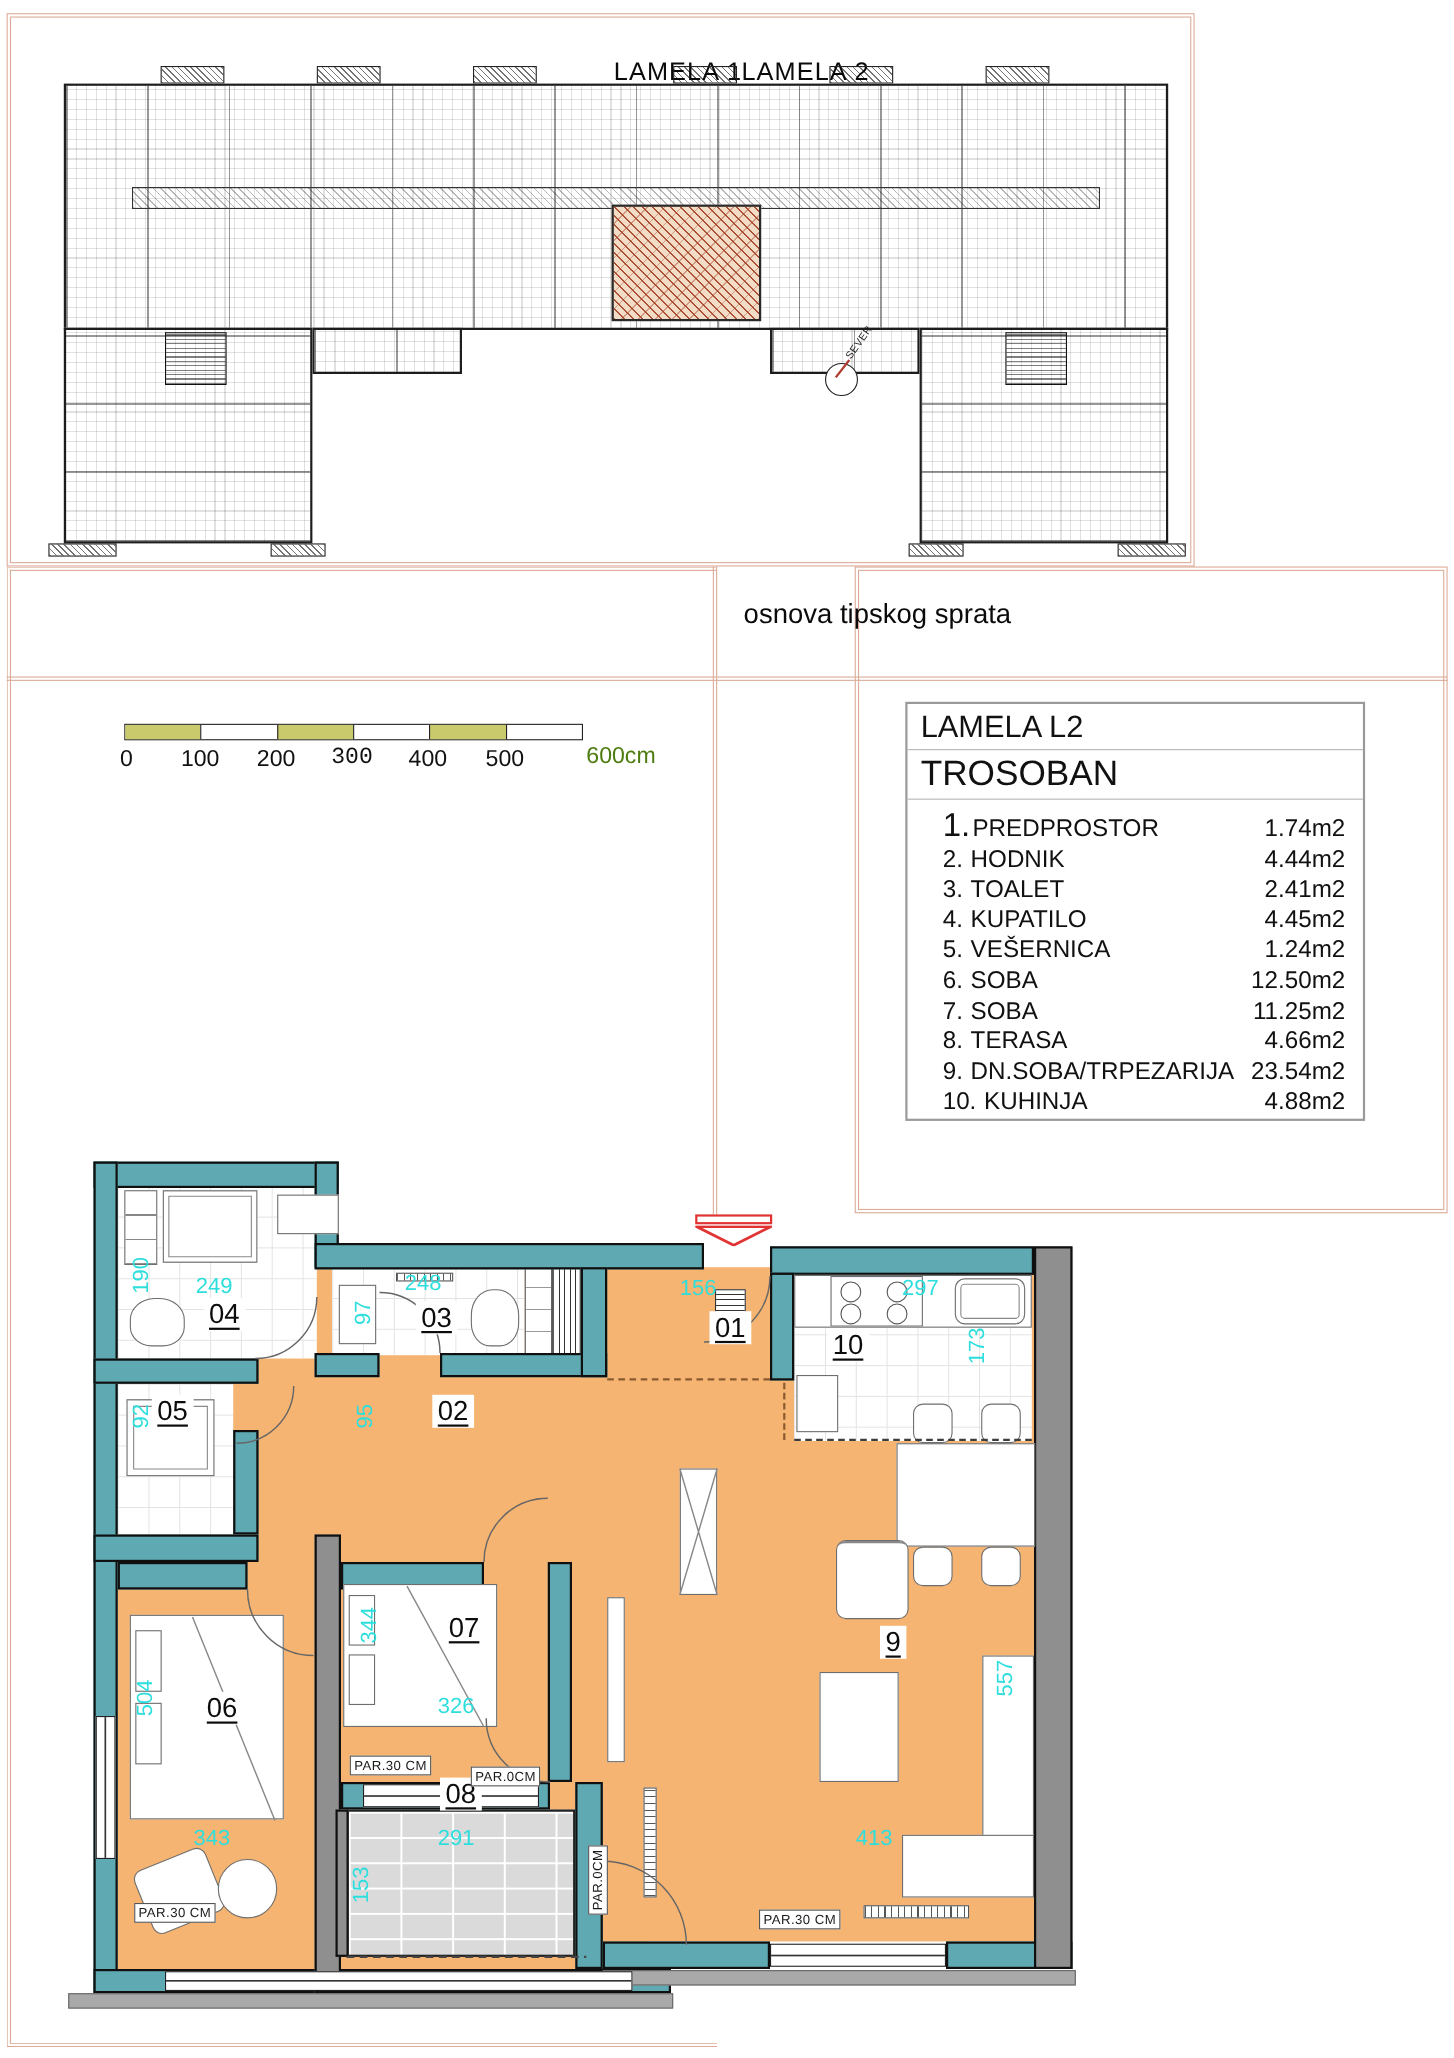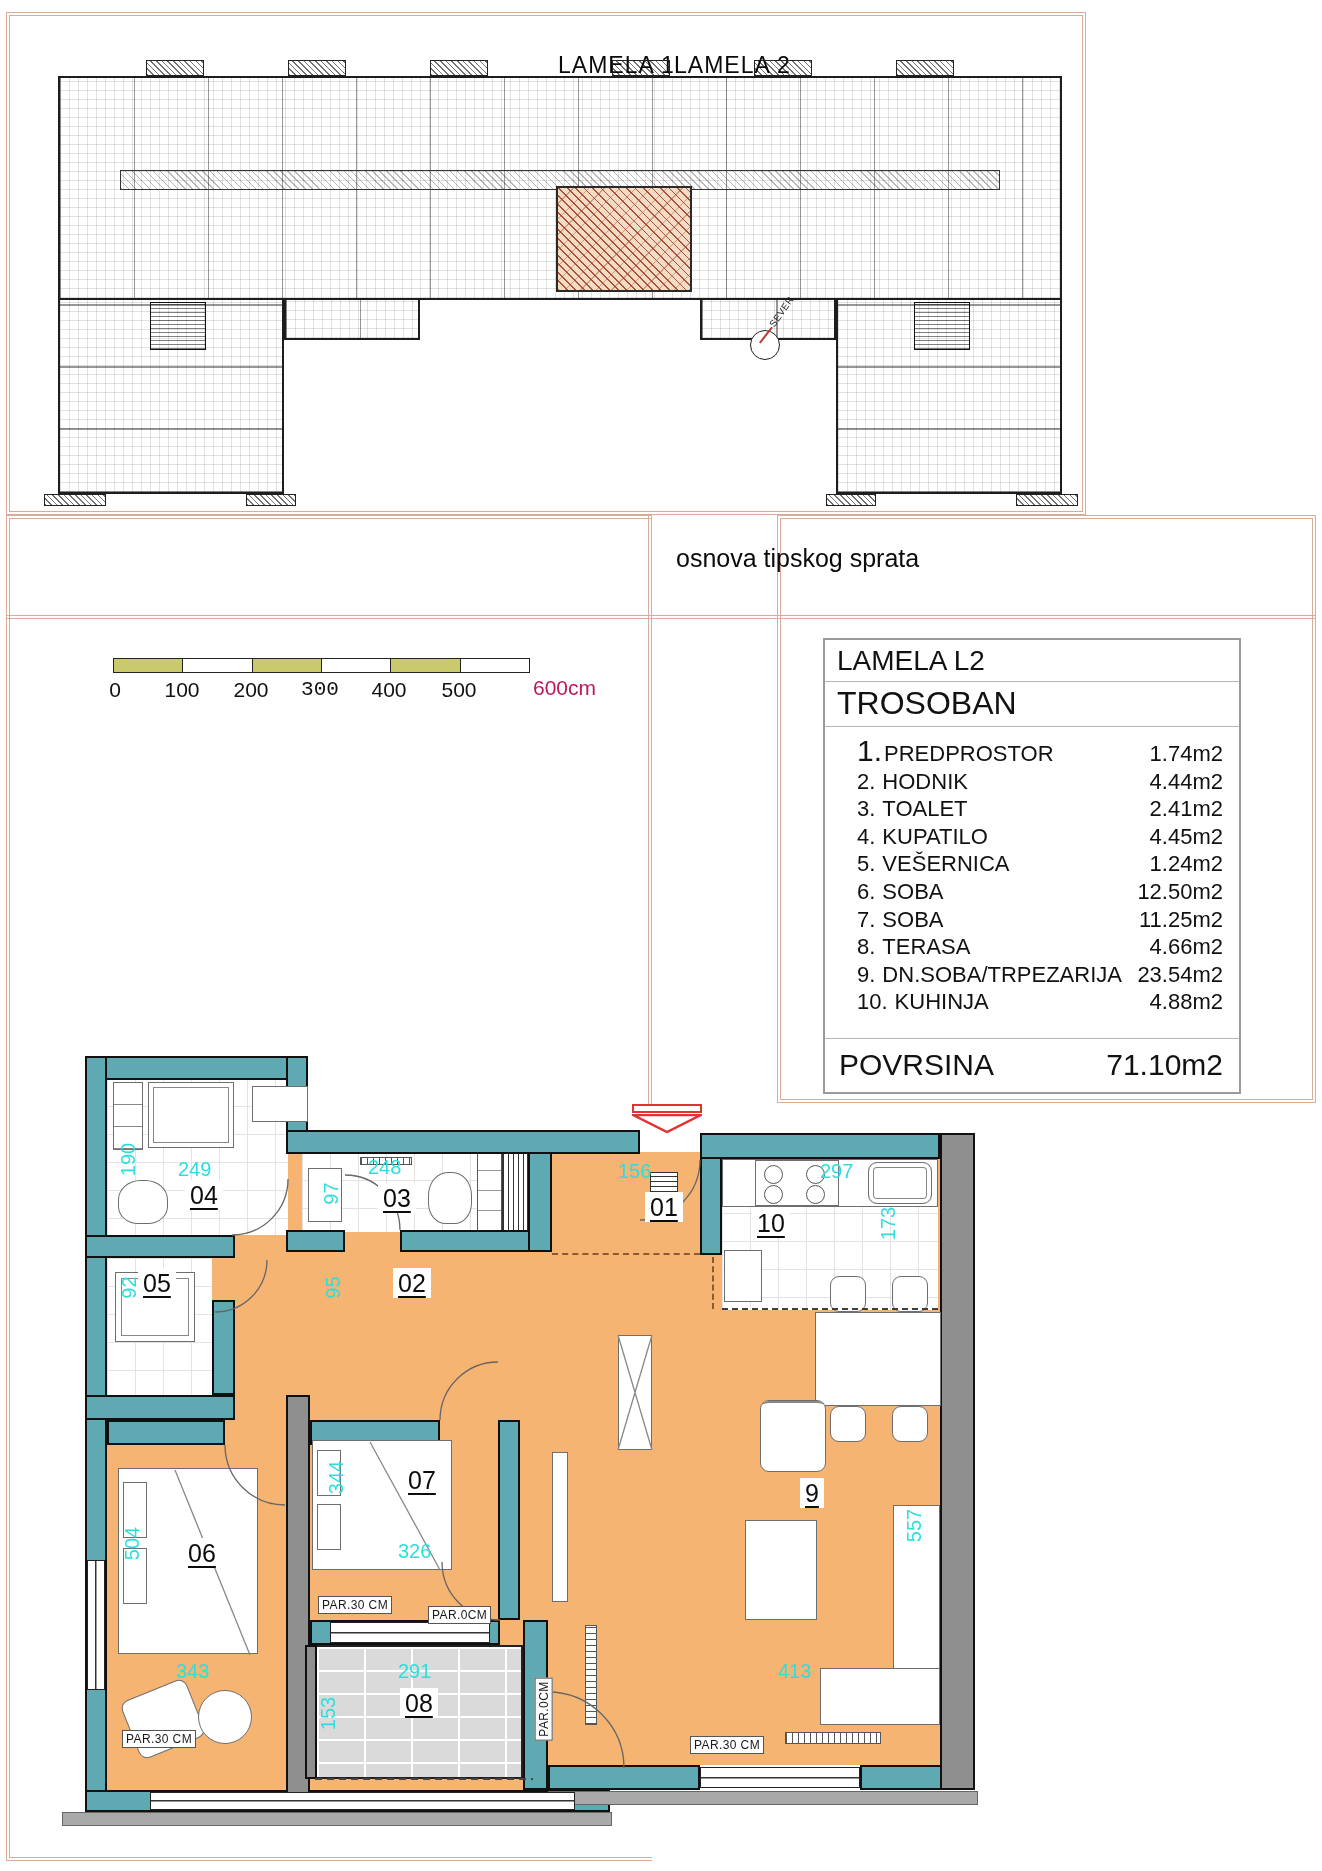--- a/index.html
+++ b/index.html
@@ -49,21 +49,21 @@
   .caption{font-size:25px;color:#0a0a0a;}
   .north-circle{width:30px;height:30px;border:1.6px solid #222;border-radius:50%;background:#fff;}
   .north-needle{width:1.6px;height:20px;background:#b03a2e;transform:rotate(38deg);position:absolute;left:14px;top:-6px;}
   .north-label{font-size:9.5px;letter-spacing:.5px;transform:rotate(-55deg);color:#222;}
   
   .sb-bar{display:flex;height:13px;border:1.5px solid #222;width:415px;background:#fff;}
   .sb-seg{flex:1;border-left:1px solid #222;}
   .sb-seg:first-child{border-left:none;}
   .sb-seg:nth-child(odd){background:var(--scale-olive,#c9ca6b);}
   .sb-tick{position:absolute;top:20px;font-size:21px;transform:translateX(-50%);color:#111;}
-  .sb-end{position:absolute;top:18px;font-size:21px;color:#be185d;}
+  .sb-end{position:absolute;top:18px;font-size:21px;color:#4d7c0f;}
   
   .itable{background:#fff;border:2px solid #9a9a9a;}
   .t-head1{font-size:28px;padding:5px 12px 4px;border-bottom:1.5px solid #b5b5b5;}
   .t-head2{font-size:32px;padding:3px 12px 4px;border-bottom:1.5px solid #b5b5b5;}
   .t-body{padding:10px 16px 2px 32px;}
   .trow{display:flex;align-items:baseline;font-size:22px;line-height:27.6px;}
   .trow .num{margin-right:7px;}
   .trow.first .num{font-size:30px;margin-right:2px;}
   .trow .name{flex:1;}
   .trow .area{text-align:right;}
@@ -224,24 +224,20 @@
         <span class="num">9.</span>
         <span class="name">DN.SOBA/TRPEZARIJA</span>
         <span class="area">23.54m2</span>
       </div>
     <div class="trow">
         <span class="num">10.</span>
         <span class="name">KUHINJA</span>
         <span class="area">4.88m2</span>
       </div>
   </div>
-  <div class="t-total">
-    <span>POVRSINA</span>
-    <span>71.10m2</span>
-  </div>
 </div>
 
 <div class="abs floor" style="left:107px;top:1152px;width:593px;height:298px;"></div>
 <div class="abs floor" style="left:107px;top:1445px;width:483px;height:345px;"></div>
 <div class="abs floor" style="left:590px;top:1157px;width:350px;height:608px;"></div>
 
 <div class="abs tile" style="left:107px;top:1078px;width:181px;height:157px;"></div>
 <div class="abs tile" style="left:302px;top:1152px;width:175px;height:80px;"></div>
 <div class="abs tile" style="left:107px;top:1258px;width:105px;height:137px;"></div>
 <div class="abs tile" style="left:722px;top:1157px;width:216px;height:153px;"></div>
@@ -352,21 +348,21 @@
   <path d="M230,729 L448,729" stroke="#444" stroke-dasharray="7 5" stroke-width="2"></path>
 </svg>
 
 <div class="abs rlabel" style="left:645px;top:1192px;">01</div>
 <div class="abs rlabel" style="left:393px;top:1268px;">02</div>
 <div class="abs rlabel" style="left:378px;top:1183px;">03</div>
 <div class="abs rlabel" style="left:185px;top:1180px;">04</div>
 <div class="abs rlabel" style="left:138px;top:1268px;text-align:center;">05</div>
 <div class="abs rlabel" style="left:183px;top:1538px;">06</div>
 <div class="abs rlabel" style="left:403px;top:1465px;">07</div>
-<div class="abs rlabel" style="left:400px;top:1688px;">08</div>
+<div class="abs rlabel" style="left:400px;top:1616px;">08</div>
 <div class="abs rlabel" style="left:800px;top:1478px;">9</div>
 <div class="abs rlabel" style="left:752px;top:1208px;">10</div>
 
 <div class="abs dim dimv" style="left:112px;top:1148px;">190</div>
 <div class="abs dim" style="left:178px;top:1158px;text-align:right;">249</div>
 <div class="abs dim dimv" style="left:320px;top:1182px;">97</div>
 <div class="abs dim" style="left:368px;top:1156px;">248</div>
 <div class="abs dim" style="left:618px;top:1160px;">156</div>
 <div class="abs dim" style="left:820px;top:1160px;">297</div>
 <div class="abs dim dimv" style="left:872px;top:1212px;">173</div>

